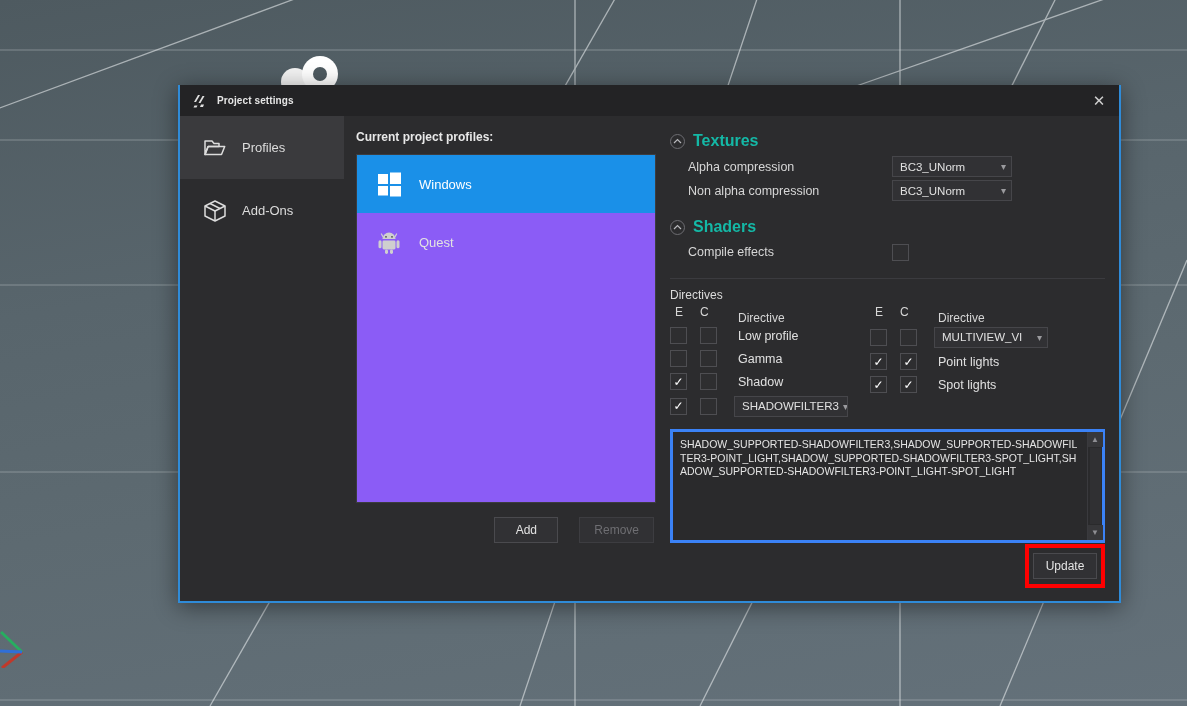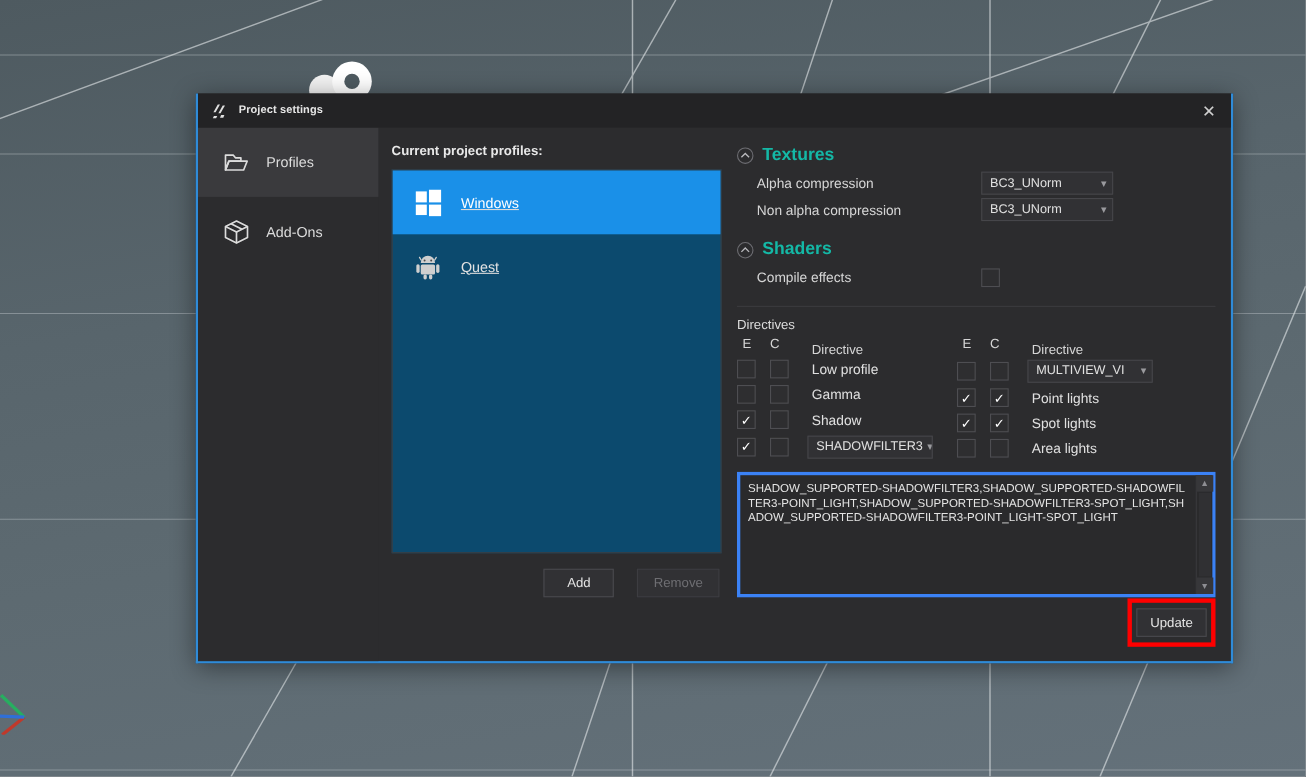--- a/index.html
+++ b/index.html
@@ -71,24 +71,23 @@
 
   
   #content { flex: 1 1 auto; display: flex; flex-direction: column; min-width: 0; padding: 0; }
   #content-inner { flex: 1 1 auto; display: flex; min-height: 0; padding: 14px 14px 0 12px; gap: 14px;}
 
   
   #profiles-col { width: 300px; flex: 0 0 300px; display: flex; flex-direction: column; }
   #profiles-label { font-size: 12px; font-weight: bold; color: #e8e8e8; margin-bottom: 10px; }
   #profiles-list {
     flex: 1 1 auto;
-    background: #0c4a6e;
+    background: #8b5cf6;
     border: 1px solid #3c3c3f;
     min-height: 0;
-    text-decoration: underline;
   }
   .profile-row {
     height: 58px; display: flex; align-items: center; padding-left: 18px;
     cursor: pointer; font-size: 13px; color: #e2e2e2;
   }
   .profile-row.selected { background: #1a90e8; color: #ffffff; }
   .profile-row .pf-ico { width: 28px; height: 28px; margin-right: 16px; display:block; flex: 0 0 28px; }
   #profile-buttons {
     display: flex; justify-content: flex-end; gap: 21px;
     padding: 14px 2px 0 0;
@@ -458,29 +457,20 @@
                     </span>
                   </span>
                 <span class="c-c">
                     <span class="cb checked">
                       <span class="tick">✓</span>
                     </span>
                   </span>
                 <span class="c-n">Spot lights</span>
               </div>
 
-              <div class="dir-row">
-                <span class="c-e">
-                    <span class="cb"></span>
-                  </span>
-                <span class="c-c">
-                    <span class="cb"></span>
-                  </span>
-                <span class="c-n">Area lights</span>
-              </div>
             </div>
           </div>
 
           <div id="directive-box-wrap">
             <div id="directive-text">SHADOW_SUPPORTED-SHADOWFILTER3,SHADOW_SUPPORTED-SHADOWFILTER3-POINT_LIGHT,SHADOW_SUPPORTED-SHADOWFILTER3-SPOT_LIGHT,SHADOW_SUPPORTED-SHADOWFILTER3-POINT_LIGHT-SPOT_LIGHT</div>
             <div id="dt-scroll">
               <div class="sb-arrow">▲</div>
               <div id="dt-thumb"></div>
               <div class="sb-arrow">▼</div>
             </div>

